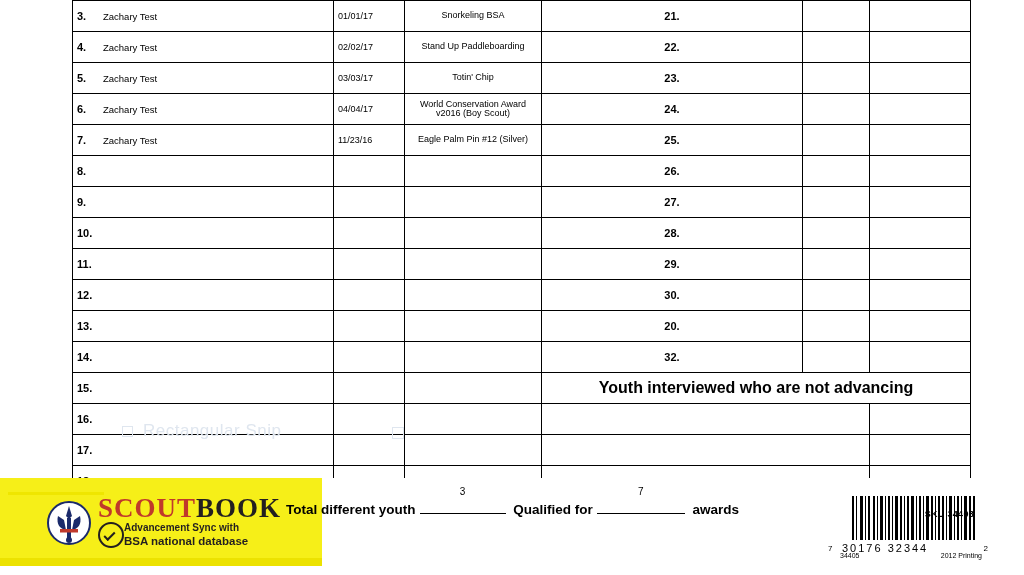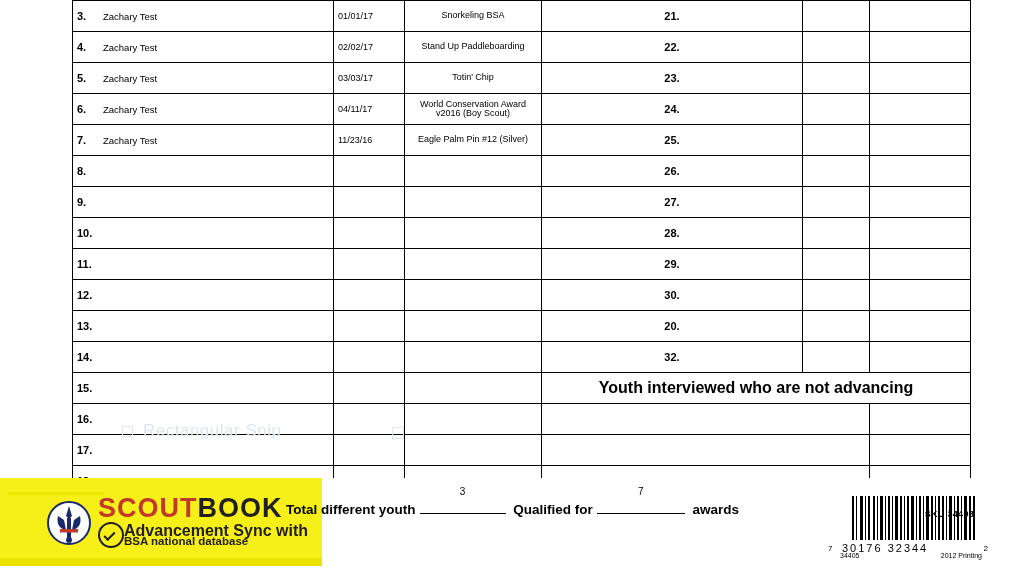--- a/index.html
+++ b/index.html
@@ -40,25 +40,25 @@
   #highlight:after{
     content:"";position:absolute;left:0;bottom:-6px;width:322px;height:8px;background:#ece200;
   }
   #hl-line{position:absolute;left:8px;top:14px;width:96px;height:3px;background:#efe600;}
 
   
   #sb{position:absolute;left:36px;top:12px;width:280px;height:62px;}
   #fdl{position:absolute;left:10px;top:10px;width:46px;height:46px;}
   .sbtitle{
     position:absolute;left:62px;top:3px;
-    font-family:Liberation Sans, sans-serif;
+    font-family:Liberation Serif, serif;
     font-size:27px;letter-spacing:1px;font-weight:bold;color:#c0392b;
   }
   .sbtitle .blk{color:#231f20;}
-  .sbline1{position:absolute;left:88px;top:32px;font-size:16px;font-weight:bold;color:#231f20;}
+  .sbline1{position:absolute;left:88px;top:32px;font-size:10px;font-weight:bold;color:#231f20;}
   .sbline2{position:absolute;left:88px;top:45px;font-size:11.5px;font-weight:bold;color:#231f20;}
   #check{
     position:absolute;left:62px;top:32px;width:22px;height:22px;border:2px solid #231f20;border-radius:50%;
   }
   #check:after{
     content:"";position:absolute;left:4px;top:8px;width:9px;height:4px;border-left:2.5px solid #231f20;border-bottom:2.5px solid #231f20;transform:rotate(-45deg);
   }
 
   
   #totals{position:absolute;left:286px;top:21px;font-size:13.5px;font-weight:bold;}
@@ -125,21 +125,21 @@
           <td class="cAward">Totin' Chip</td>
           <td class="cRight bigRight"><span class="rightnum">23.</span></td>
           <td class="cB"></td>
           <td class="cC"></td>
         </tr>
 
         <tr>
           <td class="cName">
             <span class="rownum">6.</span><span class="nm">Zachary Test</span>
           </td>
-          <td class="cDate">04/11/17</td>
+          <td class="cDate">04/04/17</td>
           <td class="cAward">World Conservation Award v2016 (Boy Scout)</td>
           <td class="cRight bigRight"><span class="rightnum">24.</span></td>
           <td class="cB"></td>
           <td class="cC"></td>
         </tr>
 
         <tr>
           <td class="cName">
             <span class="rownum">7.</span><span class="nm">Zachary Test</span>
           </td>

